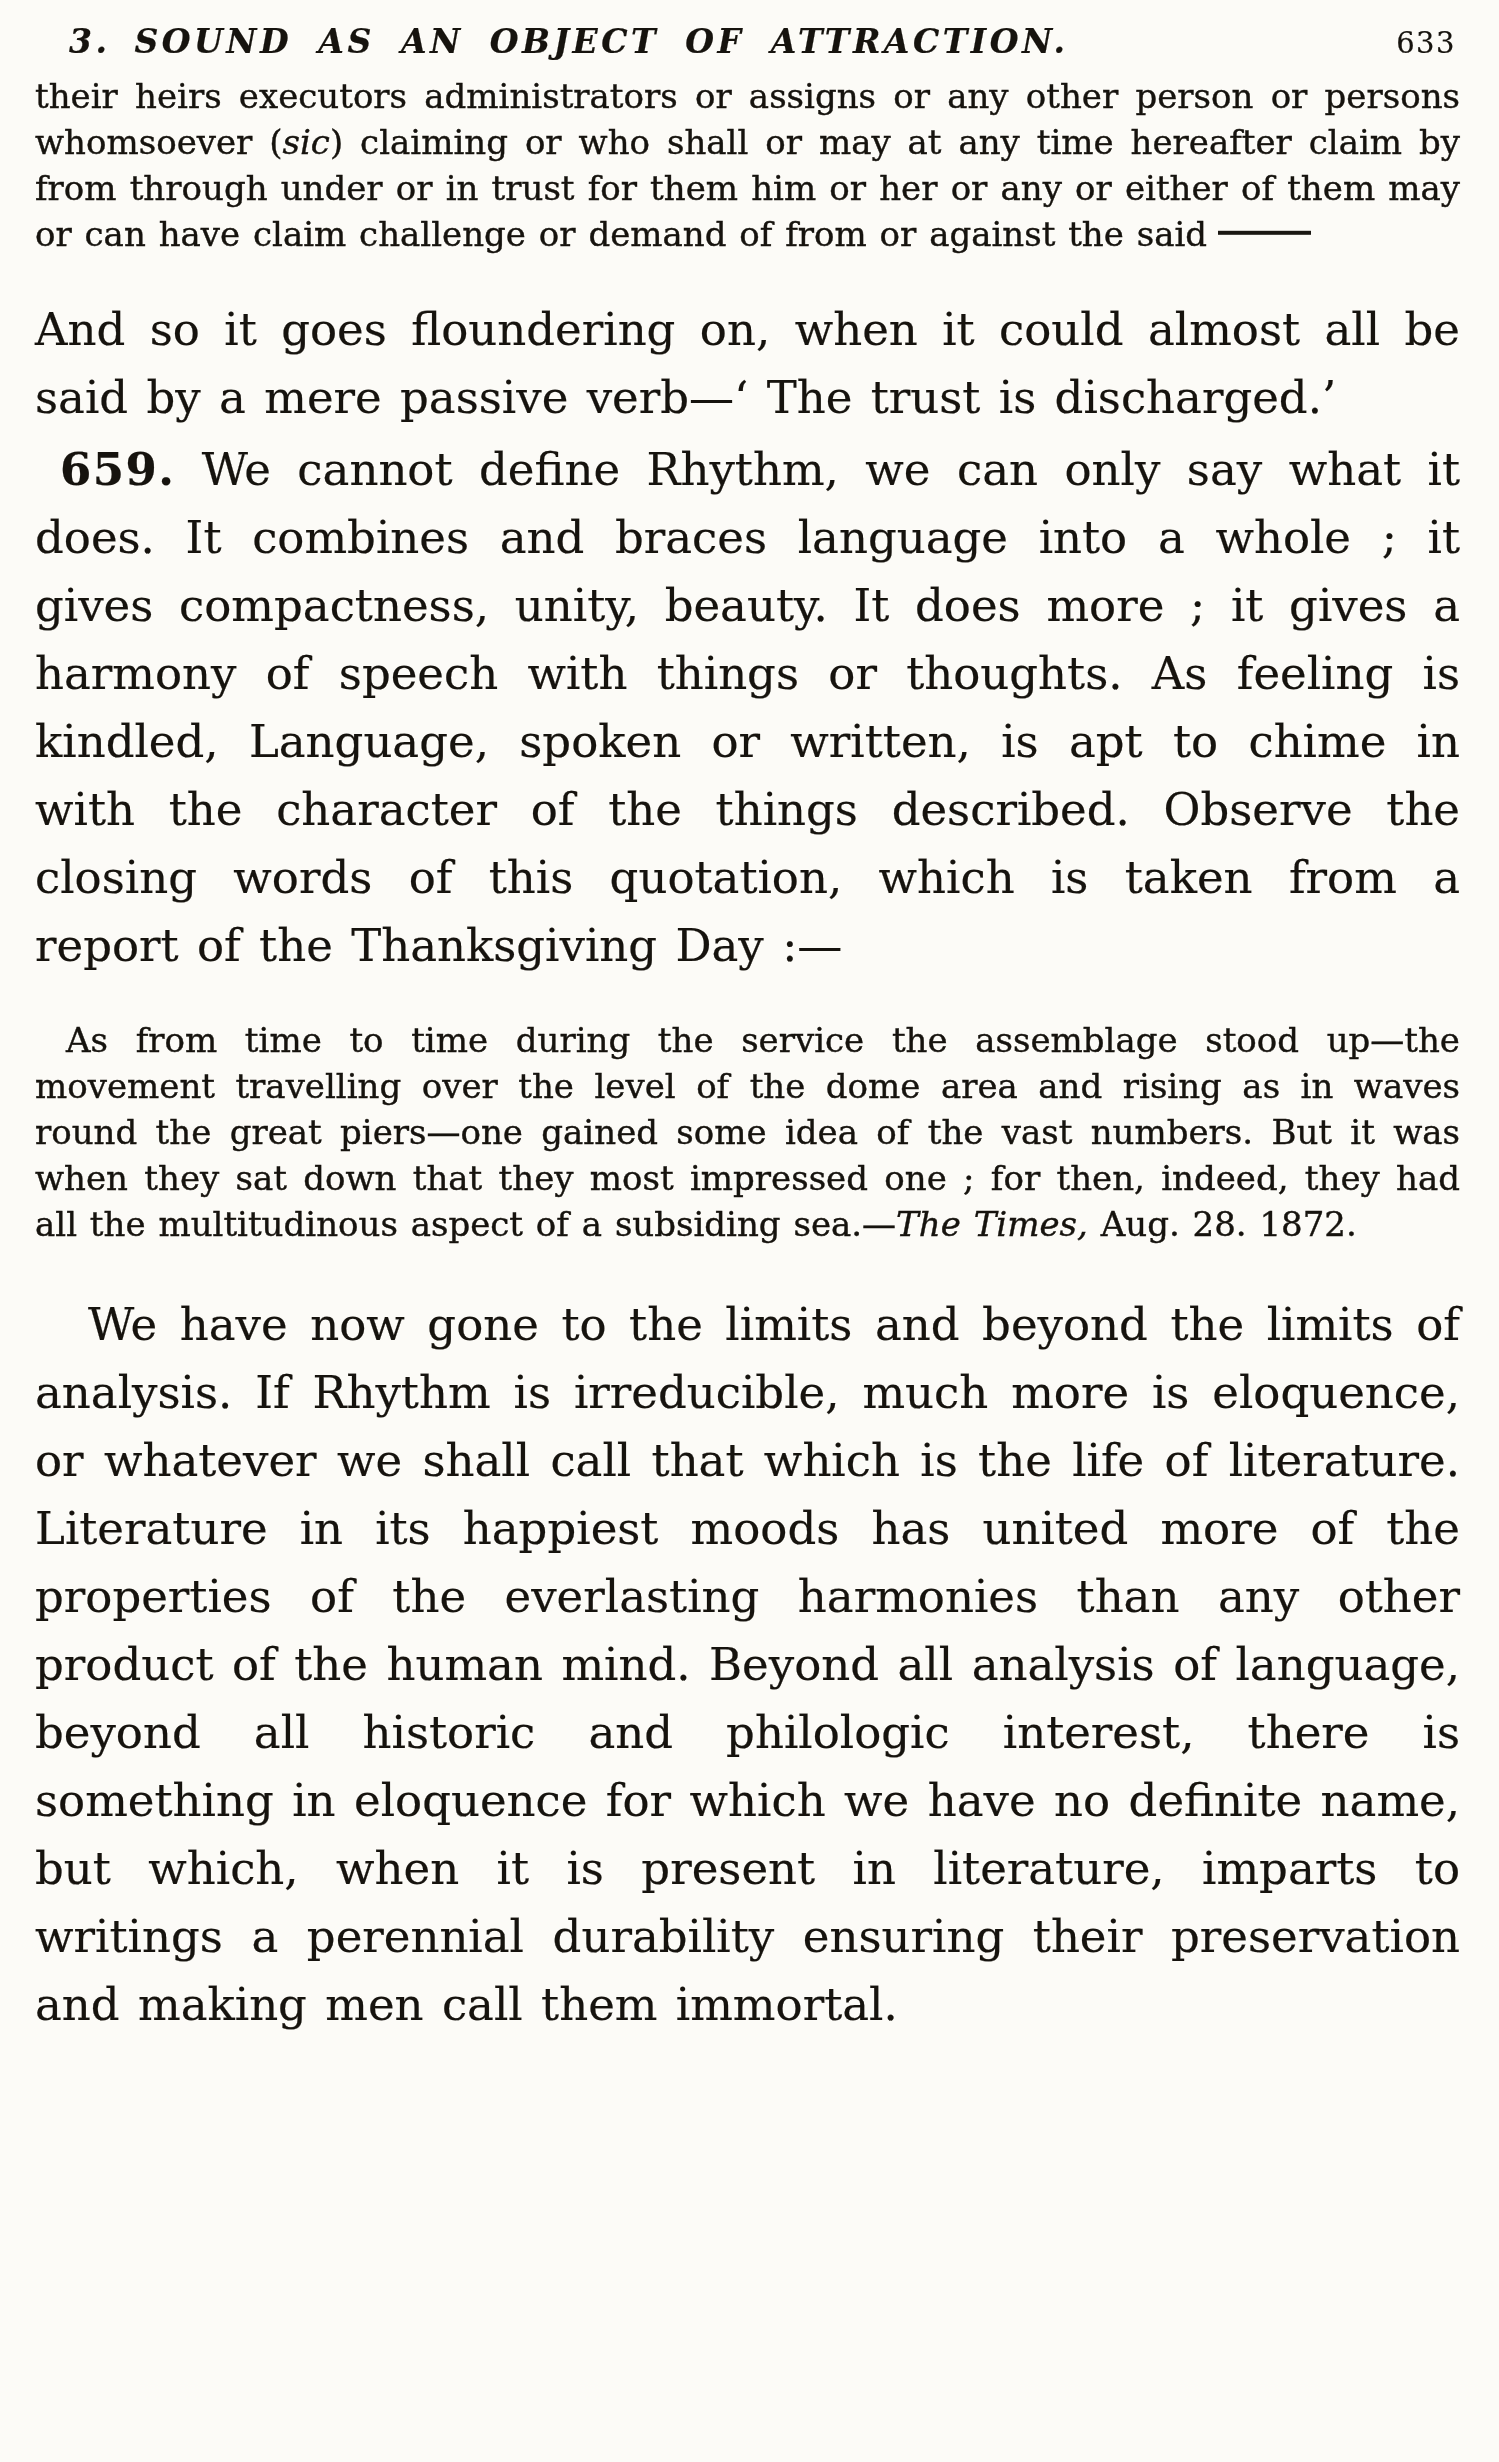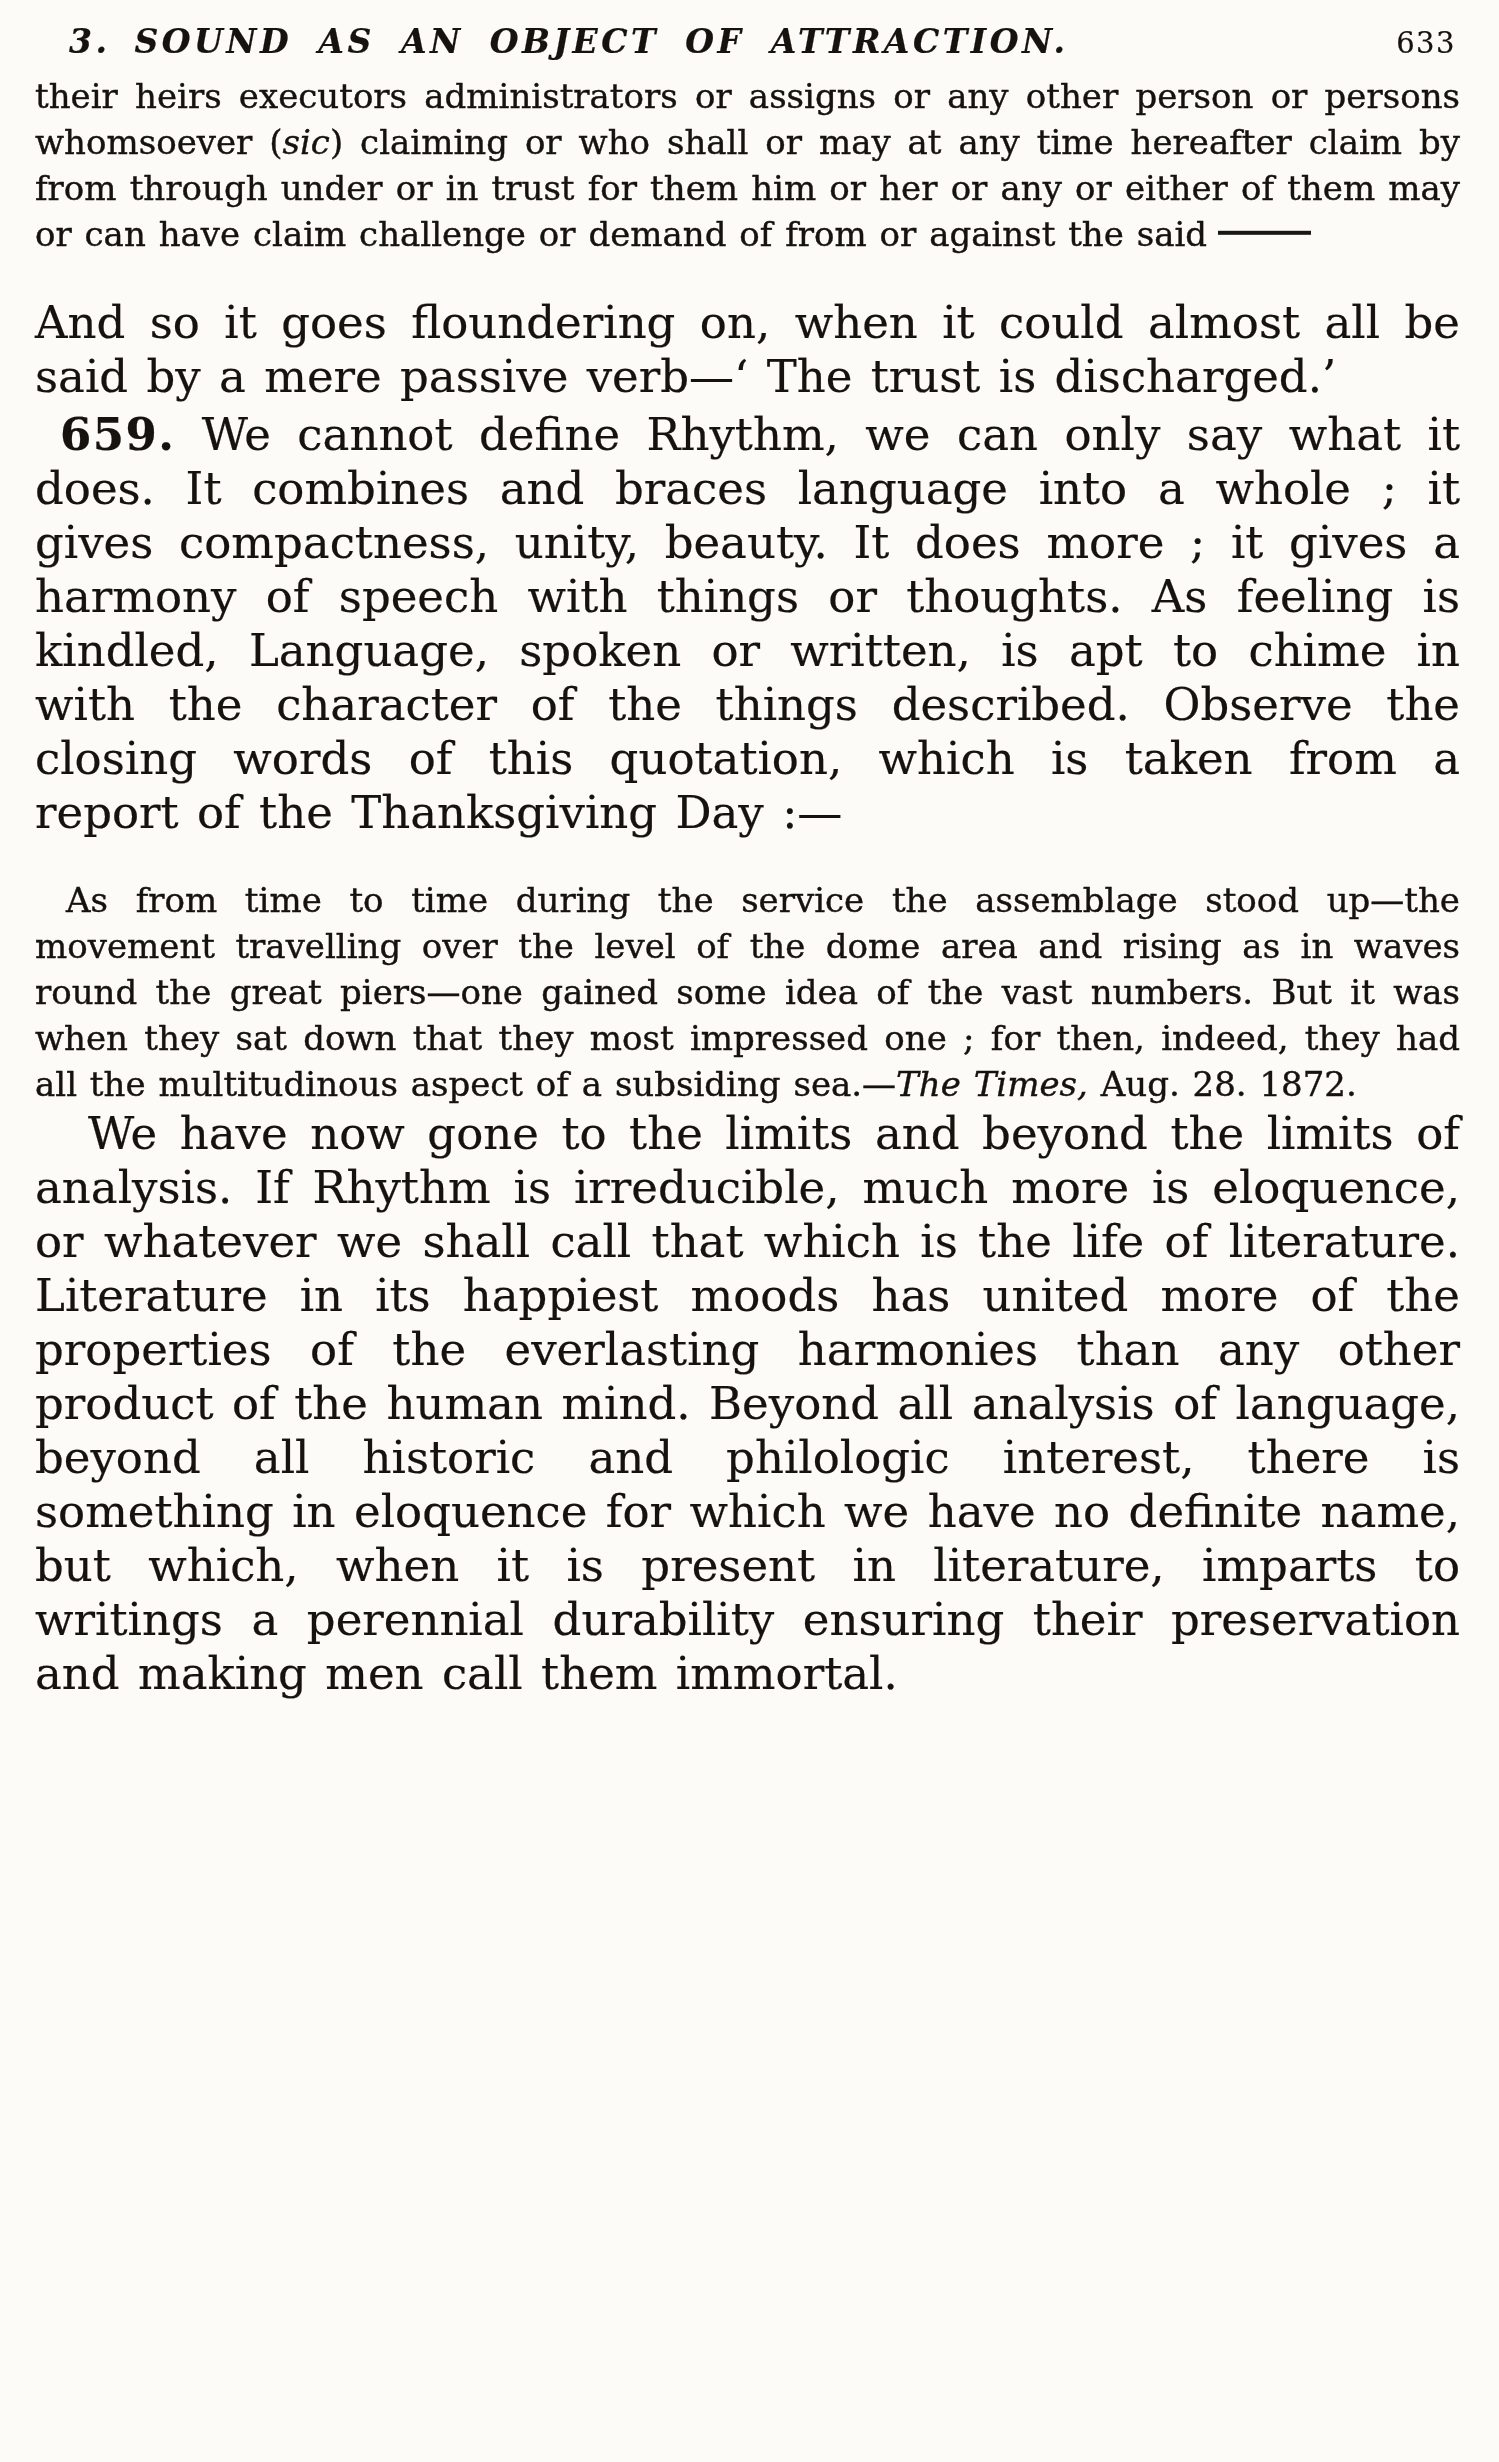--- a/index.html
+++ b/index.html
@@ -51,30 +51,30 @@
 
   .small-block {
     font-size: 34px;
     line-height: 46px;
     word-spacing: 0.06em;
     -webkit-text-stroke: 0.4px #16130e;
   }
 
   .main-block {
     font-size: 45px;
-    line-height: 54px;
+    line-height: 68px;
     word-spacing: 0.09em;
     -webkit-text-stroke: 0.2px #16130e;
   }
 
   .legal-quote      { margin-top: 12px; }
   .para-floundering { margin-top: 39px; }
   .para-659         { margin-top: 4.2px; text-indent: 25px; }
   .times-quote      { margin-top: 37px; }
-  .para-limits      { }
+  .para-limits      { margin-top: 44px; }
   .footer-quote     { margin-top: 38px; }
 
   .indent-small { text-indent: 31px; }
   .indent-main  { text-indent: 53px; }
 
   .sec-bold { font-weight: bold; letter-spacing: 1.4px; }
 
   i { font-style: italic; }
 
   

